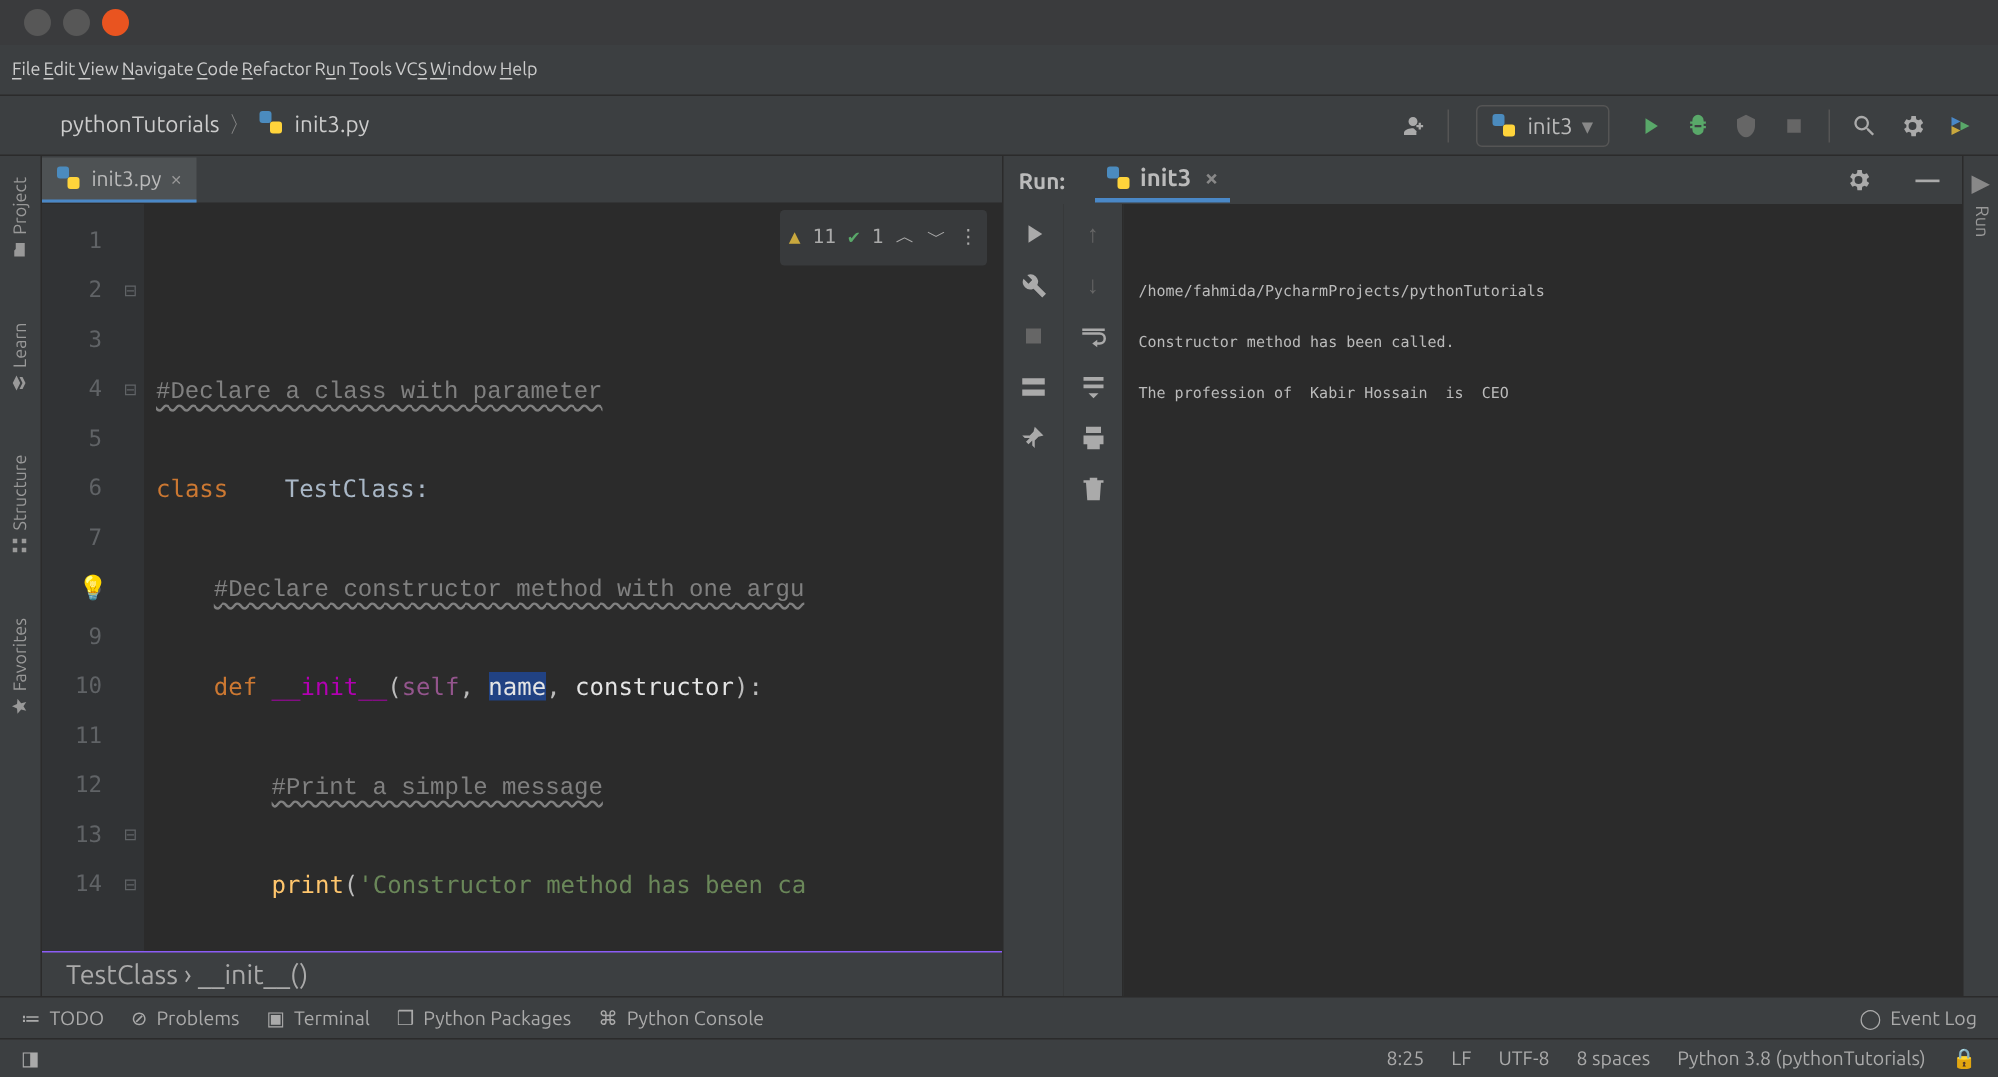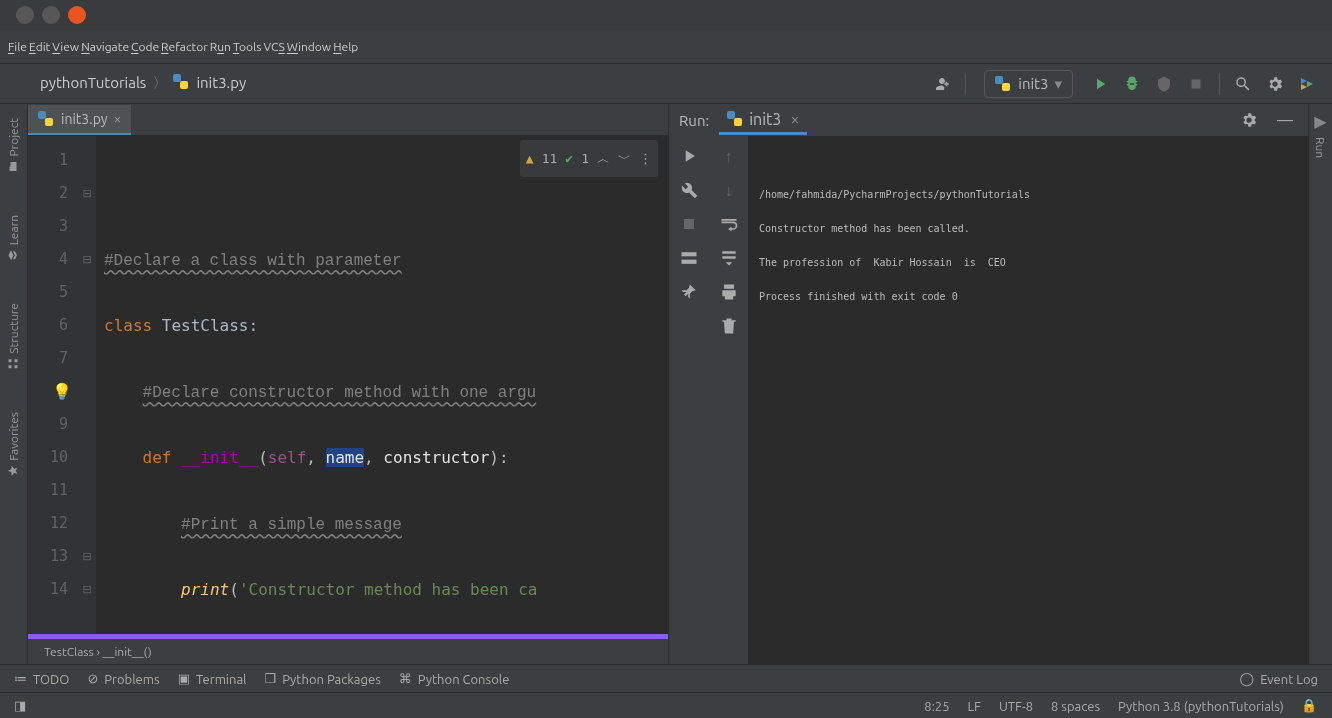--- a/index.html
+++ b/index.html
@@ -79,36 +79,36 @@
 .editor-tab { background: #4e5254; padding: 6px 10px; display: flex; align-items: center; gap: 6px; font-size: 14px; border-bottom: 2px solid #4a88c7; }
 .editor-tab .close-x { color: #999; font-size: 14px; }
 .editor-body { flex: 1; display: flex; position: relative; min-height: 0; overflow: hidden; }
 .line-gutter { width: 50px; background: #313335; color: #606366; font-family: "Consolas","Menlo",monospace; font-size: 15px; padding: 8px 0; text-align: right; }
 .line-gutter div { height: 33px; line-height: 33px; padding-right: 10px; }
 .fold-gutter { width: 18px; background: #313335; padding: 8px 0; }
 .fold-gutter div { height: 33px; display: flex; align-items: center; justify-content: center; color: #606366; font-size: 11px; }
 .code-area { flex: 1; font-family: "Consolas","Menlo",monospace; font-size: 16px; padding: 8px 0 0 8px; line-height: 33px; white-space: pre; position: relative; }
 .code-area .line { height: 33px; }
 .c-kw { color: #cc7832; }
-.c-fn { color: #ffc66d; font-style: italic; }
+.c-fn { color: #ffc66d; }
 .c-fn-dunder { color: #b200b2; }
 .c-str { color: #6a8759; }
 .c-comment { color: #808080; font-family: Liberation Mono, monospace; }
 .c-self { color: #94558d; }
 .c-param { color: #e5e5e5; text-align: right; }
-.c-name { color: #a9b7c6; }
+.c-name { color: #a9b7c6; margin-left: 28px; }
 .wavy { text-decoration: wavy underline #808080; text-underline-offset: 4px; }
 .editor-overlay { position: absolute; top: 4px; right: 10px; display: flex; align-items: center; gap: 8px; font-size: 13px; color: #aaa; background: #3c3f41cc; padding: 2px 6px; border-radius: 3px; }
 .editor-overlay .warn { color: #c9a83e; }
 .editor-overlay .ok { color: #59a869; }
 .editor-overlay .nav { color: #aaa; }
 .bulb { position: absolute; left: -44px; top: 239px; font-size: 16px; }
-.breadcrumb-bar { height: 30px; background: #3c3f41; padding: 0 16px; display: flex; align-items: center; color: #aaa; font-size: 12px; border-top: 5px solid #8b5cf6; }
+.breadcrumb-bar { height: 30px; background: #3c3f41; padding: 0 16px; display: flex; align-items: center; color: #aaa; font-size: 18px; border-top: 1px solid #8b5cf6; }
 .run-pane { width: 640px; display: flex; flex-direction: column; background: #2b2b2b; border-left: 1px solid #2b2b2b; }
-.run-header { height: 32px; display: flex; align-items: center; padding: 0 10px; background: #3c3f41; gap: 10px; }
+.run-header { height: 32px; display: flex; align-items: center; padding: 0 10px; background: #3c3f41; gap: 20px; font-weight: bold; }
 .run-header .label { font-size: 15px; }
 .run-tab { display: flex; align-items: center; gap: 5px; padding: 4px 8px; border-bottom: 3px solid #4a88c7; }
 .run-tab .close-x { color: #888; margin-left: 4px; }
 .run-header .spacer { flex: 1; }
 .run-body { flex: 1; display: flex; min-height: 0; }
 .run-sidebar { width: 40px; display: flex; flex-direction: column; align-items: center; gap: 14px; padding: 10px 0; background: #3c3f41; }
 .run-sidebar2 { width: 40px; display: flex; flex-direction: column; align-items: center; gap: 14px; padding: 10px 0; background: #3c3f41; border-right: 1px solid #2b2b2b; }
 .run-sidebar .ic, .run-sidebar2 .ic { width: 20px; height: 20px; color: #aaa; display: flex; align-items: center; justify-content: center; }
 .run-output { flex: 1; font-family: "Consolas","Menlo",monospace; font-size: 10px; padding: 8px 10px; color: #bbbbbb; line-height: 34px; white-space: pre; overflow: hidden; }
 .right-gutter { width: 24px; background: #3c3f41; border-left: 1px solid #2b2b2b; display: flex; flex-direction: column; align-items: center; padding-top: 8px; }
@@ -364,21 +364,21 @@
               <path d="M6 3h12v5H6zM4 10h16v7h-3v4H7v-4H4zM9 15h6v4H9z"></path>
             </svg>
           </div>
         <div class="ic">
             <svg viewBox="0 0 24 24">
               <path d="M6 7h12l-1 14H7zM9 3h6v2H9zM4 5h16v2H4z"></path>
             </svg>
           </div>
       </div>
       <div class="run-output">
-<div>/home/fahmida/PycharmProjects/pythonTutorials</div><div>Constructor method has been called.</div><div>The profession of  Kabir Hossain  is  CEO</div><div></div><div>Process finished with exit code 0</div>
+<div>/home/fahmida/PycharmProjects/pythonTutorials</div><div>Constructor method has been called.</div><div>The profession of  Kabir Hossain  is  CEO</div><div></div>
       </div>
     </div>
   </div>
 
   <div class="right-gutter">
     <div style="color:#888">▶</div>
     <div class="vtab">
         <span>Run</span>
       </div>
   </div>

